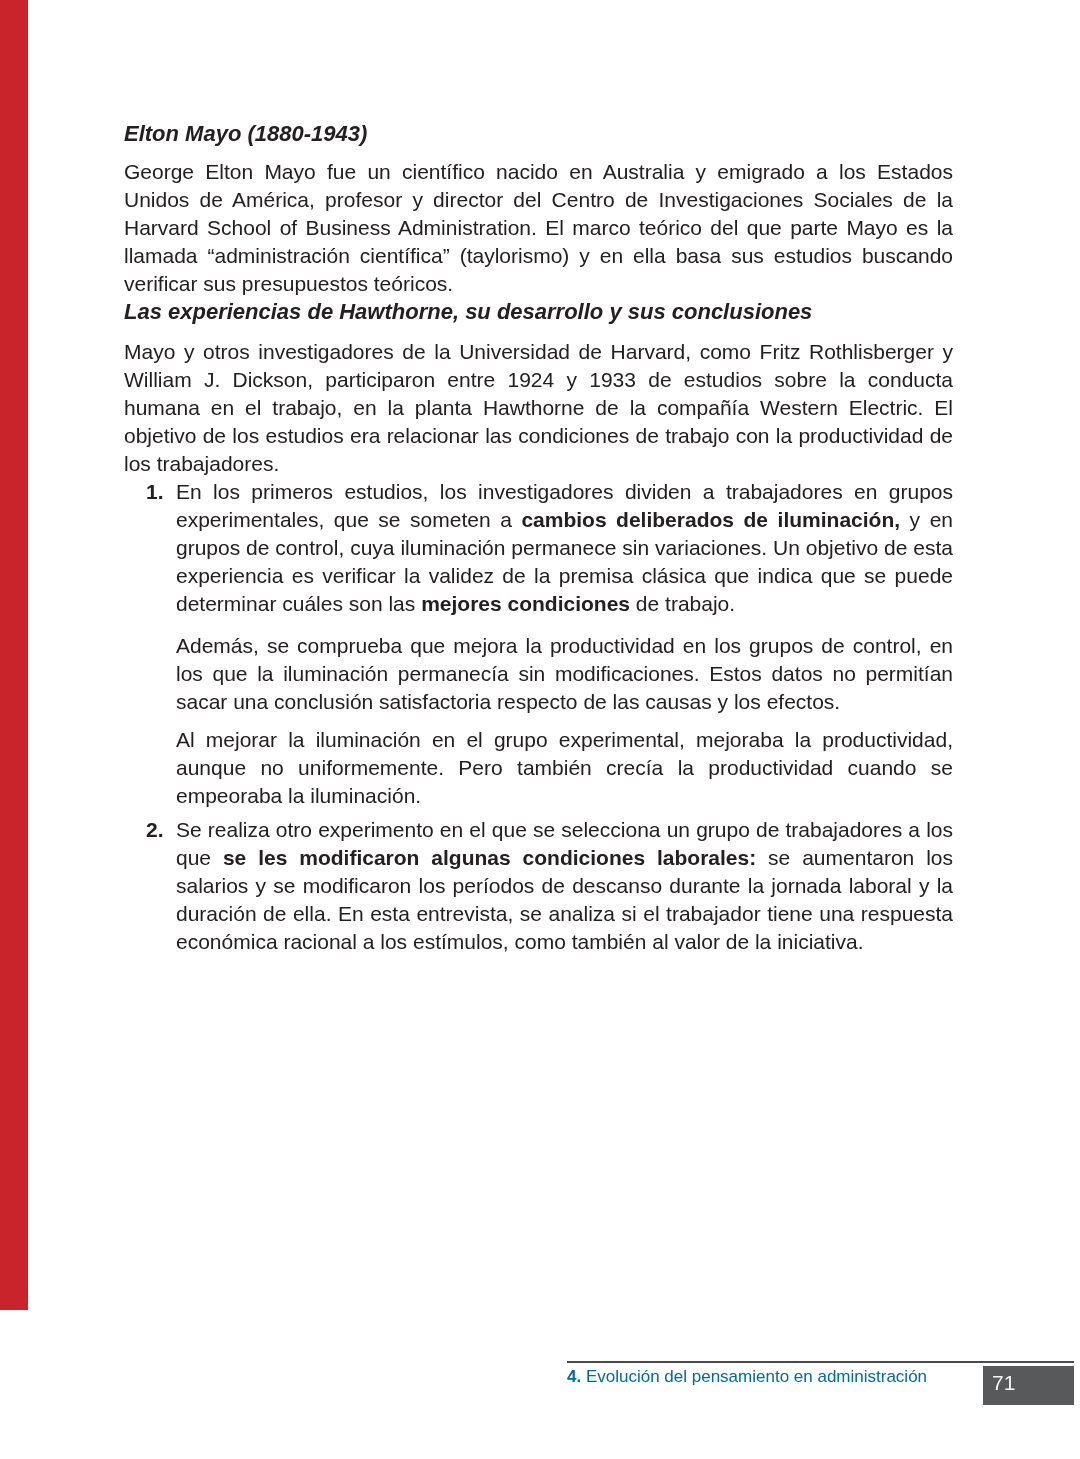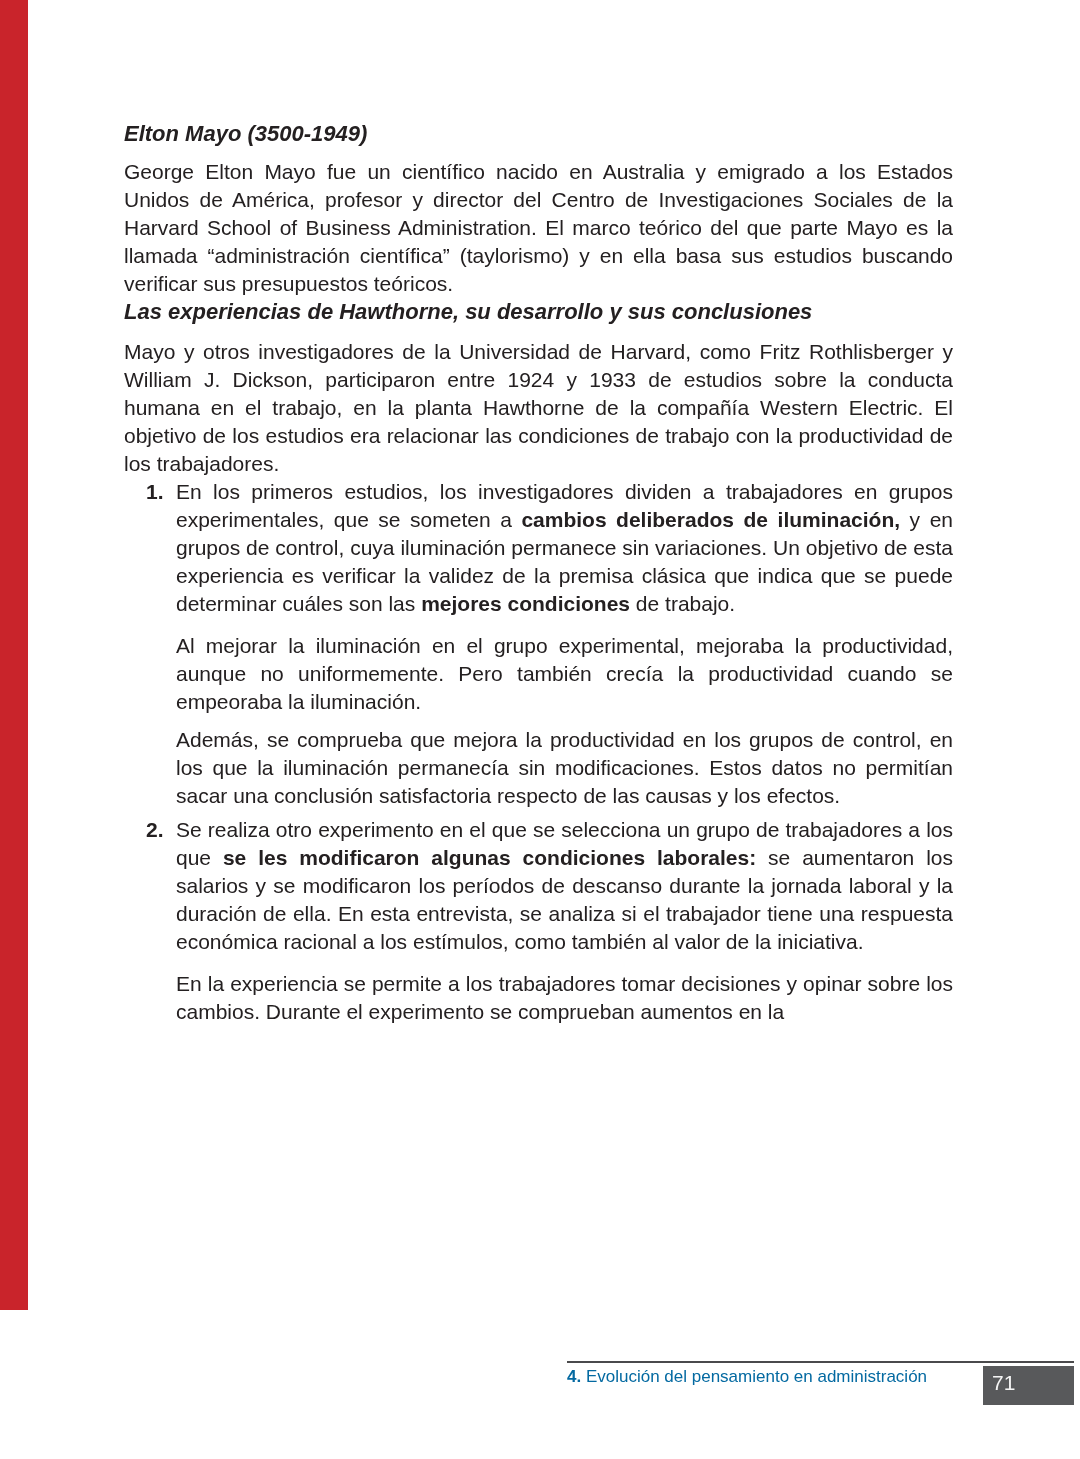--- a/index.html
+++ b/index.html
@@ -63,40 +63,39 @@
 <body>
 
 <div class="page">
 
   <div class="edge-tab" style="background-color: rgb(201, 36, 43);"></div>
 
   <div class="content">
 
 
 
-    <div class="sub-heading">Elton Mayo (3500-1949)</div>
+    <div class="sub-heading">Elton Mayo (1880-1943)</div>
 
     <p class="bio">George Elton Mayo fue un científico nacido en Australia y emigrado a los Estados Unidos de América, profesor y director del Centro de Investigaciones Sociales de la Harvard School of Business Administration. El marco teórico del que parte Mayo es la llamada “administración científica” (taylorismo) y en ella basa sus estudios buscando verificar sus presupuestos teóricos.</p>
 
     <div class="exp-heading">Las experiencias de Hawthorne, su desarrollo y sus conclusiones</div>
 
     <p class="exp-intro">Mayo y otros investigadores de la Universidad de Harvard, como Fritz Rothlisberger y William J. Dickson, participaron entre 1924 y 1933 de estudios sobre la conducta humana en el trabajo, en la planta Hawthorne de la compañía Western Electric. El objetivo de los estudios era relacionar las condiciones de trabajo con la productividad de los trabajadores.</p>
 
 
     <div class="num-item">
       <span class="num">1.</span>
       <p><span>En los primeros estudios, los investigadores dividen a trabajadores en grupos experimentales, que se someten a </span><span class="bold">cambios deliberados de iluminación,</span><span> y en grupos de control, cuya iluminación permanece sin variaciones. Un objetivo de esta experiencia es verificar la validez de la premisa clásica que indica que se puede determinar cuáles son las </span><span class="bold">mejores condiciones</span><span> de trabajo.</span></p>
+      <p><span>Además, se comprueba que mejora la productividad en los grupos de control, en los que la iluminación permanecía sin modificaciones. Estos datos no permitían sacar una conclusión satisfactoria respecto de las causas y los efectos.</span></p>
       <p><span>Al mejorar la iluminación en el grupo experimental, mejoraba la productividad, aunque no uniformemente. Pero también crecía la productividad cuando se empeoraba la iluminación.</span></p>
-      <p><span>Además, se comprueba que mejora la productividad en los grupos de control, en los que la iluminación permanecía sin modificaciones. Estos datos no permitían sacar una conclusión satisfactoria respecto de las causas y los efectos.</span></p>
     </div>
 
     <div class="num-item">
       <span class="num">2.</span>
       <p><span>Se realiza otro experimento en el que se selecciona un grupo de trabajadores a los que </span><span class="bold">se les modificaron algunas condiciones laborales:</span><span> se aumentaron los salarios y se modificaron los períodos de descanso durante la jornada laboral y la duración de ella. En esta entrevista, se analiza si el trabajador tiene una respuesta económica racional a los estímulos, como también al valor de la iniciativa.</span></p>
-      <p><span>En la experiencia se permite a los trabajadores tomar decisiones y opinar sobre los cambios. Durante el experimento se comprueban aumentos en la</span></p>
     </div>
 
   </div>
 
   <div class="footer-rule" style="background-color: rgb(74, 74, 76);"></div>
 
   <div class="footer-caption">
     <span class="chap-num">4.</span><span> Evolución del pensamiento en administración</span>
   </div>
 

